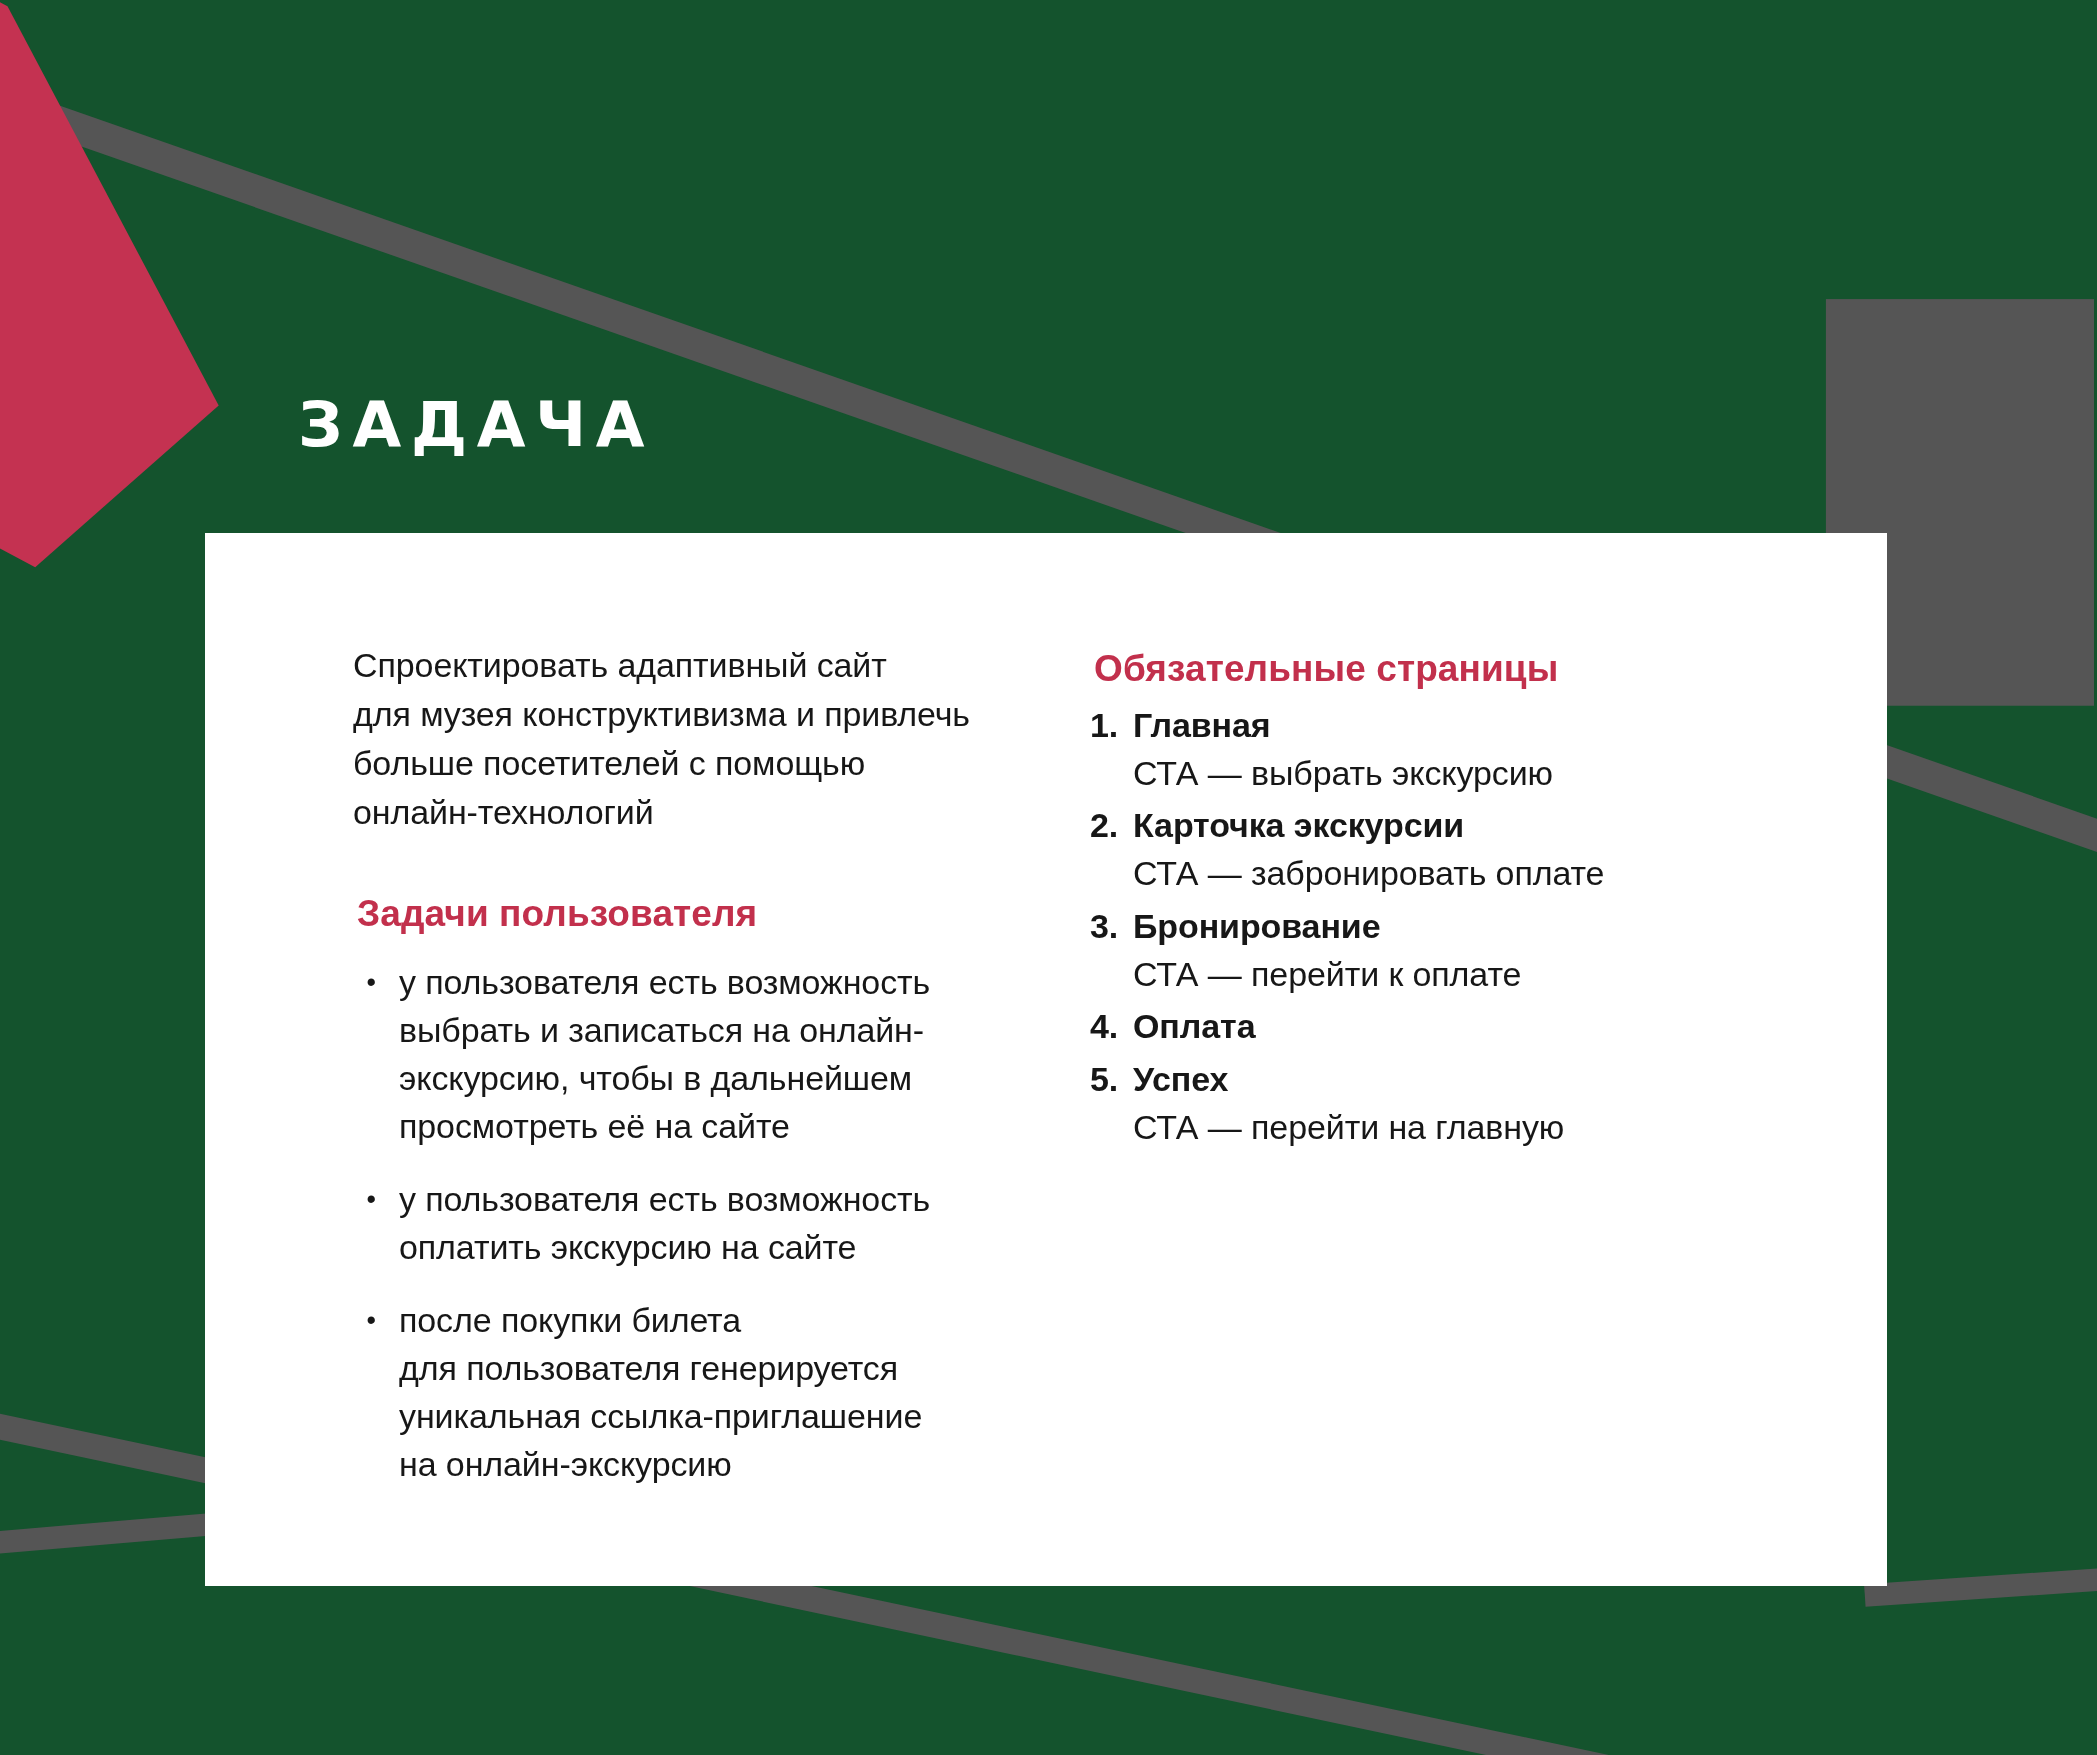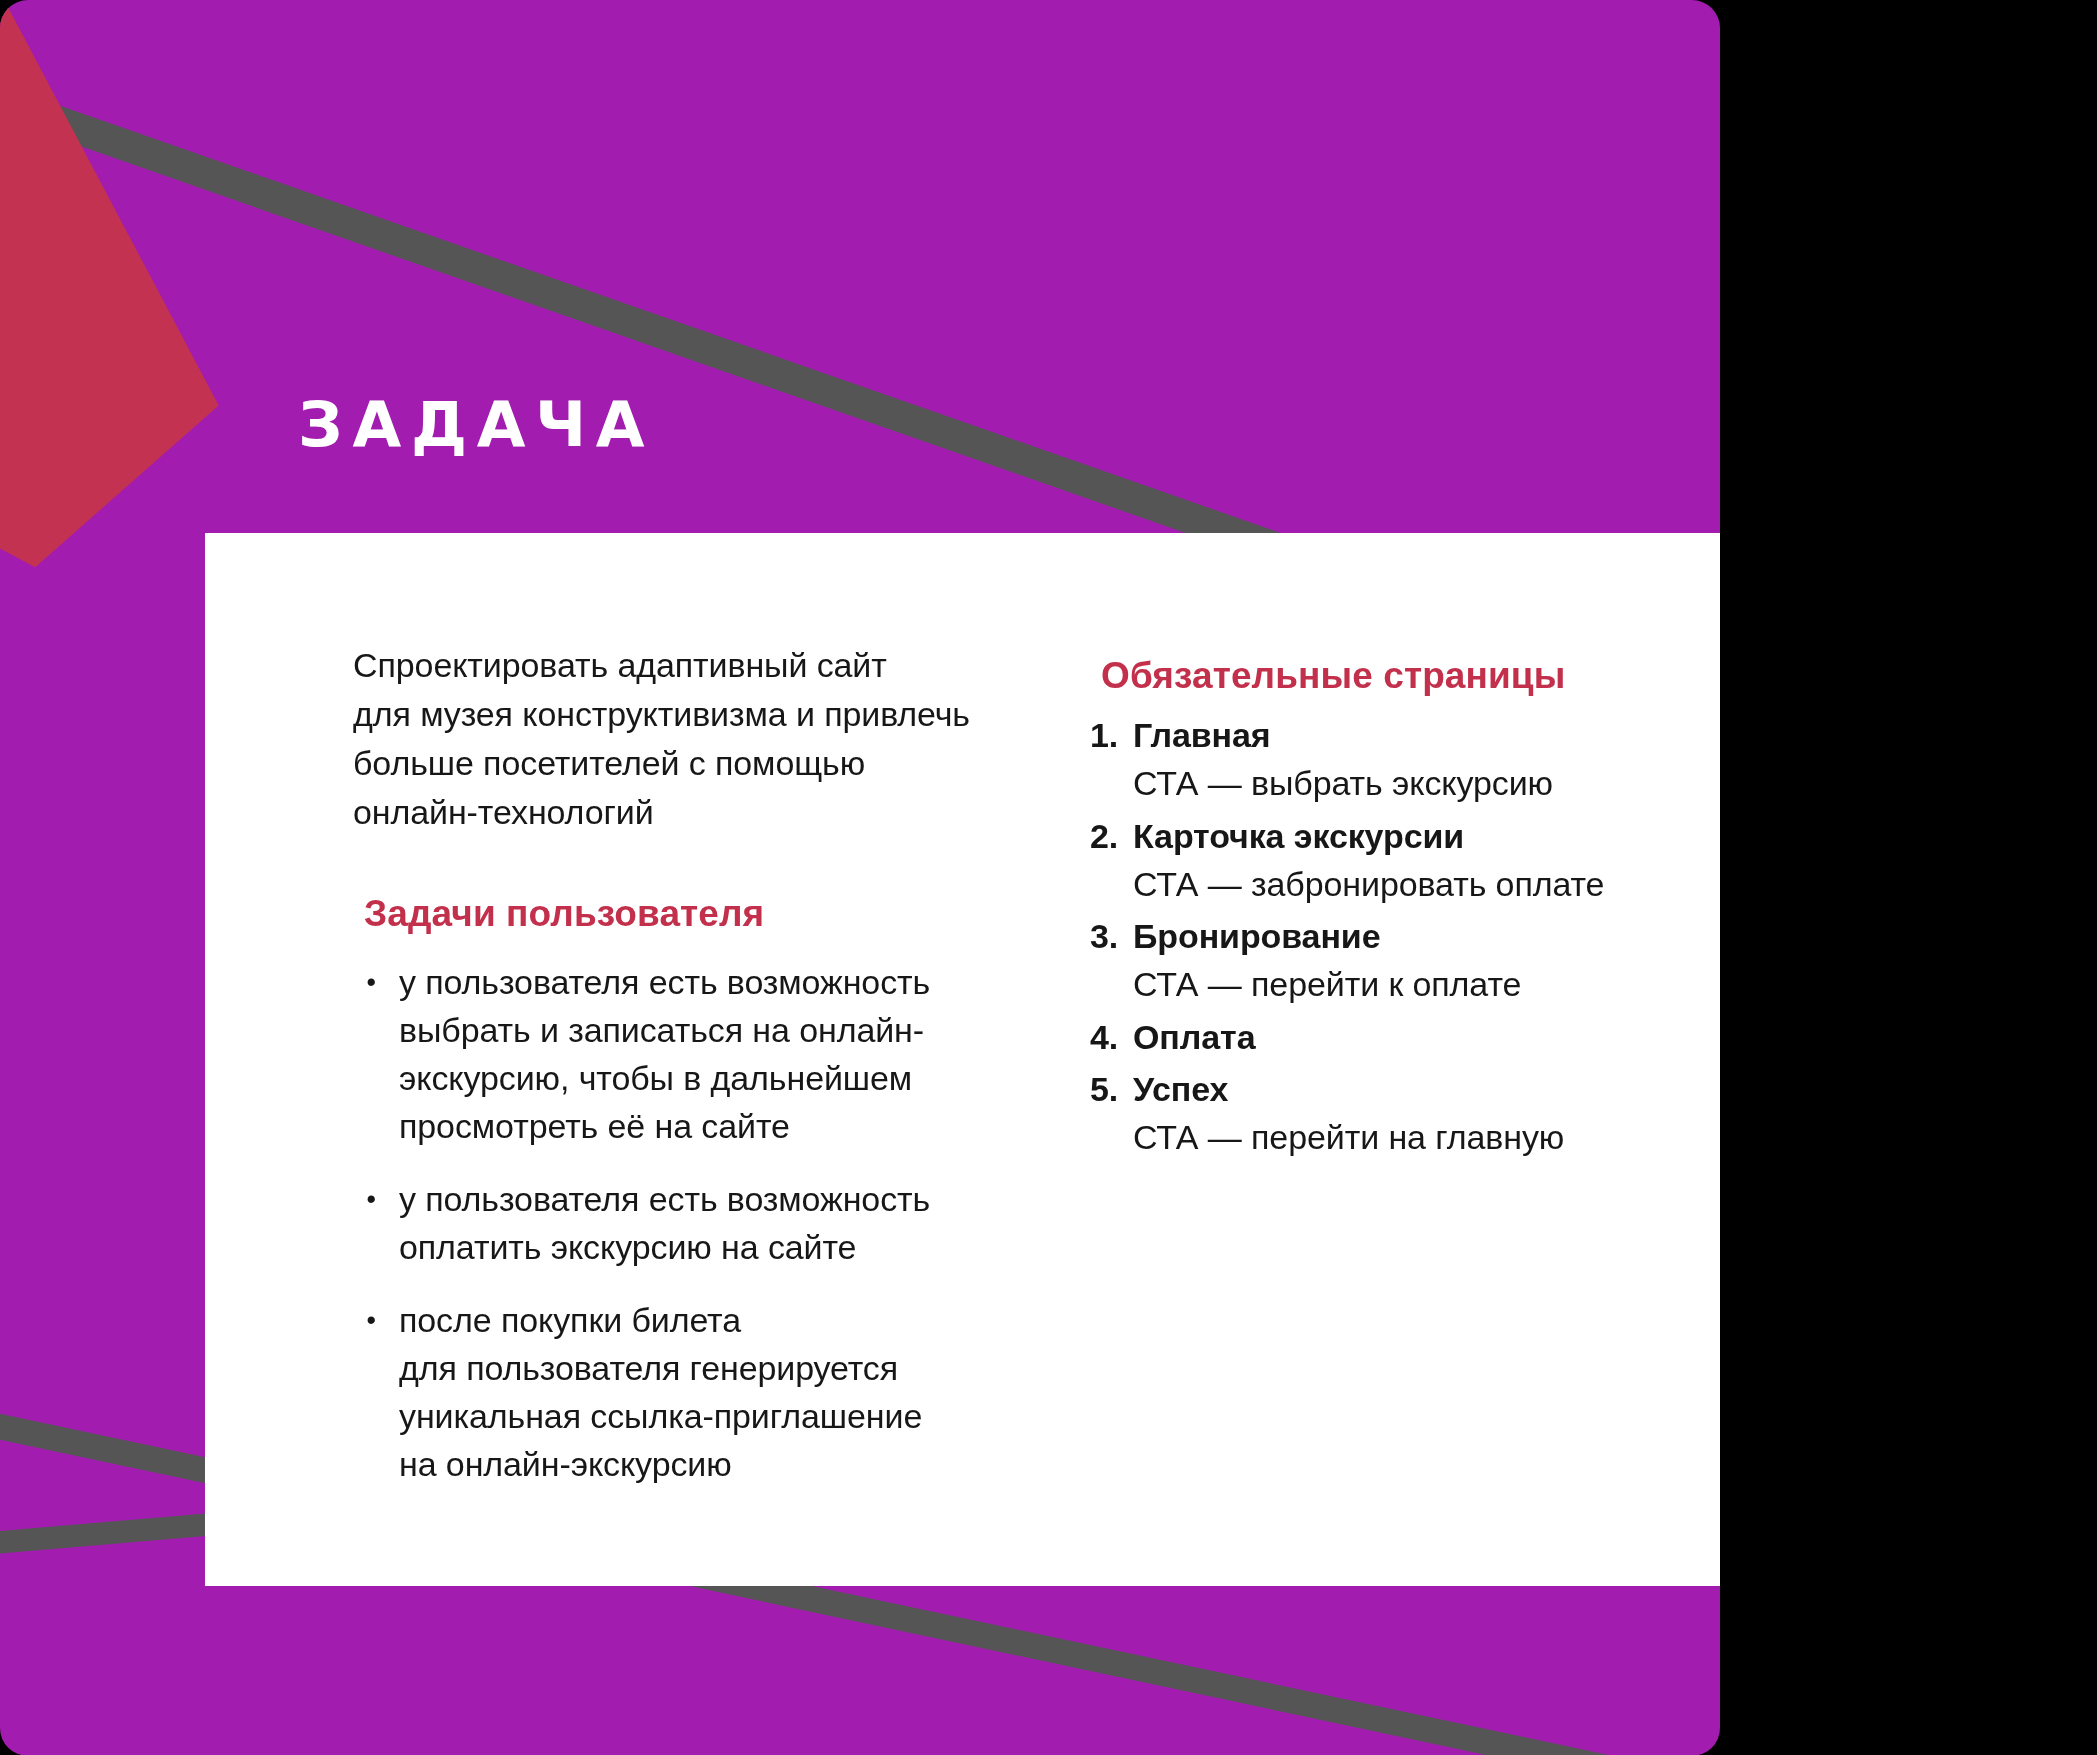--- a/index.html
+++ b/index.html
@@ -1,23 +1,22 @@
 <!DOCTYPE html>
 <html lang="ru" style="font-size:12px"><head>
 <meta charset="utf-8">
 <style>
   html, body { margin: 0; padding: 0; background: #000; }
   .stage {
     position: relative;
-    width: 1720px;
+    width: 2097px;
     height: 1756px;
-    background: #a21caf;
+    background: #14532d;
     overflow: hidden;
     font-family: "Liberation Sans", sans-serif;
-    border-radius: 28px;
   }
   svg.decor {
     position: absolute;
     left: 0; top: 0;
     width: 2097px; height: 1756px;
     display: block;
   }
   .slide-title {
     position: absolute;
     left: 298px;
@@ -48,21 +47,21 @@
   .intro {
     margin: 0;
     font-size: 34px;
     line-height: 49px;
     color: #171717;
     letter-spacing: -0.1px;
   }
   .line { display: block; }
 
   .section-heading {
-    margin: 11px;
+    margin: 4px;
     font-size: 37px;
     line-height: 48px;
     font-weight: 700;
     color: #c2304c;
     letter-spacing: 0.1px;
     white-space: nowrap;
   }
   .col-left .section-heading { margin-top: 53px; }
 
   .bullets {

